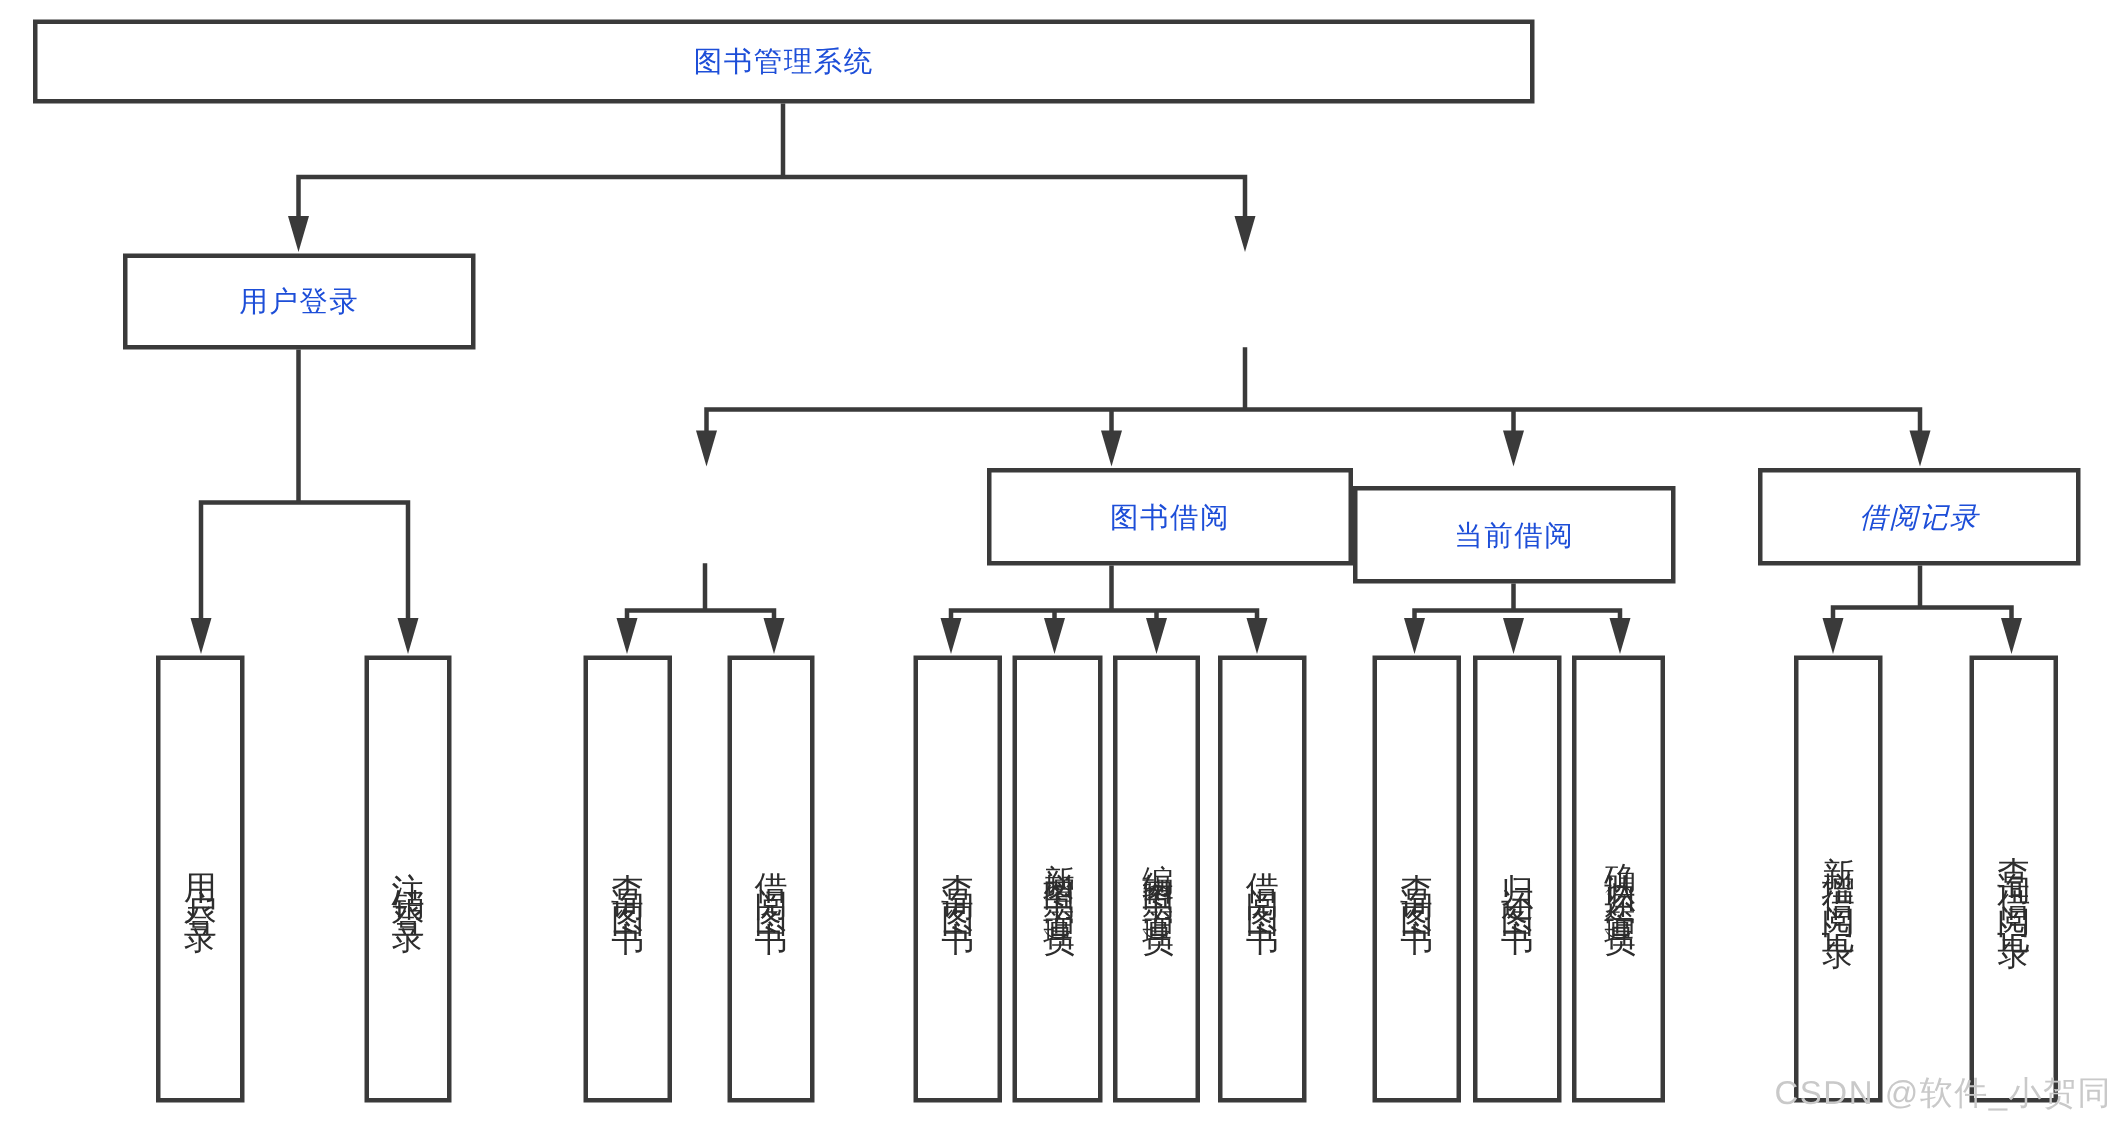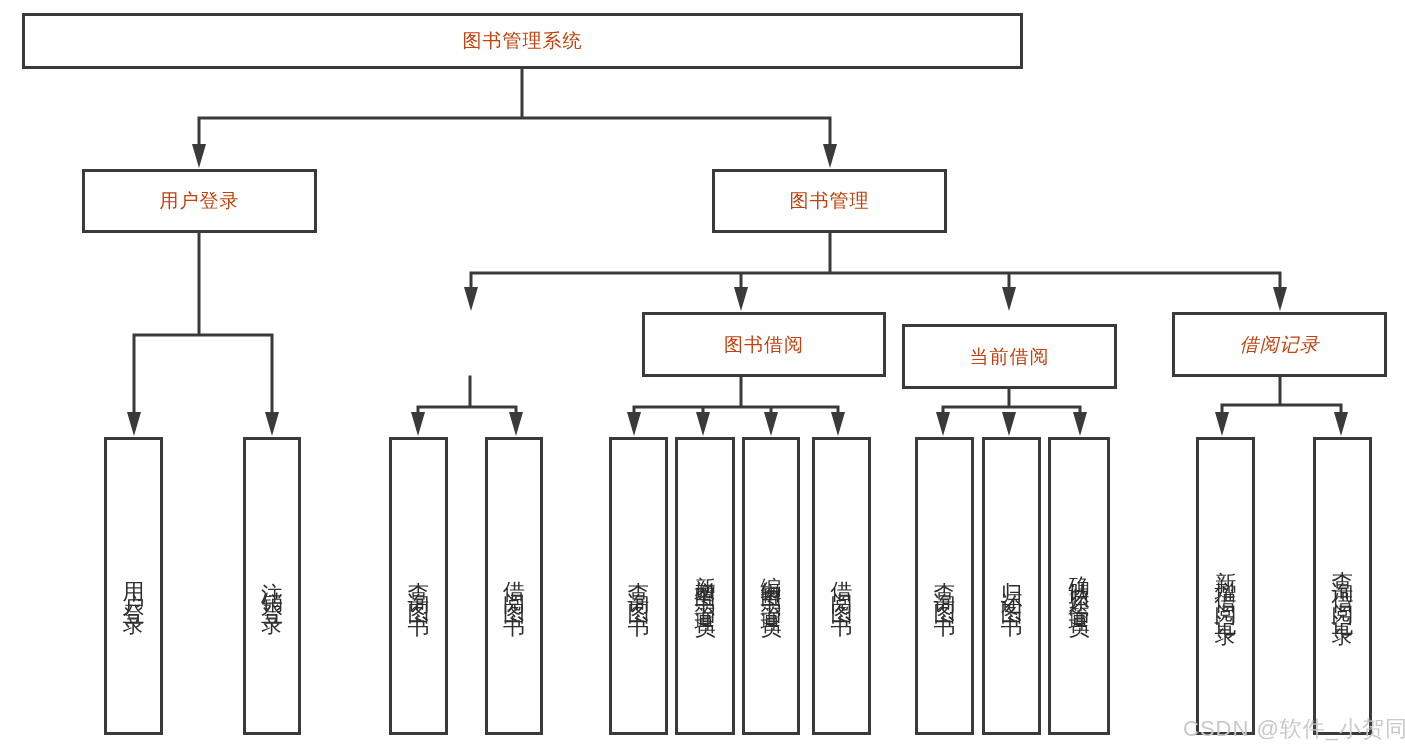--- a/index.html
+++ b/index.html
@@ -17,21 +17,21 @@
     width: 1405px; height: 747px;
   }
   .hbox {
     position: absolute;
     box-sizing: border-box;
     border: 3px solid #3a3a3a;
     background: #ffffff;
     display: grid;
     place-items: center;
     font-size: 19px;
-    color: #c2410c;
+    color: #1d4ed8;
     letter-spacing: 1px;
     white-space: nowrap;
   }
   .vbox {
     position: absolute;
     top: 437px;
     height: 298px;
     box-sizing: border-box;
     border: 3px solid #3a3a3a;
     background: #ffffff;
@@ -90,23 +90,22 @@
       <polygon points="1002,412 1016,412 1009,436"></polygon>
       <polygon points="1073,412 1087,412 1080,436"></polygon>
       <polygon points="1215,412 1229,412 1222,436"></polygon>
       <polygon points="1334,412 1348,412 1341,436"></polygon>
     </g>
   </svg>
 
   <div class="hbox" style="left:22px; top:13px; width:1001px; height:56px;">图书管理系统</div>
 
   <div class="hbox" style="left:82px; top:169px; width:235px; height:64px;">用户登录</div>
-  <div class="hbox" style="left:712px; top:169px; width:235px; height:64px;">图书管理</div>
 
-  <div class="hbox" style="left:642px; top:312px; width:244px; height:65px;text-align:center;">图书借阅</div>
+  <div class="hbox" style="left:658px; top:312px; width:244px; height:65px;text-align:center;">图书借阅</div>
   <div class="hbox" style="left:902px; top:324px; width:215px; height:65px;">当前借阅</div>
   <div class="hbox" style="left:1172px; top:312px; width:215px; height:65px;font-style:italic;">借阅记录</div>
 
   <div class="vbox" style="left:104px; width:59px;">用户登录</div>
   <div class="vbox" style="left:243px; width:58px;">注销登录</div>
 
   <div class="vbox" style="left:389px; width:59px;">查询图书</div>
   <div class="vbox" style="left:485px; width:58px;">借阅图书</div>
 
   <div class="vbox" style="left:609px; width:59px;">查询图书</div>

